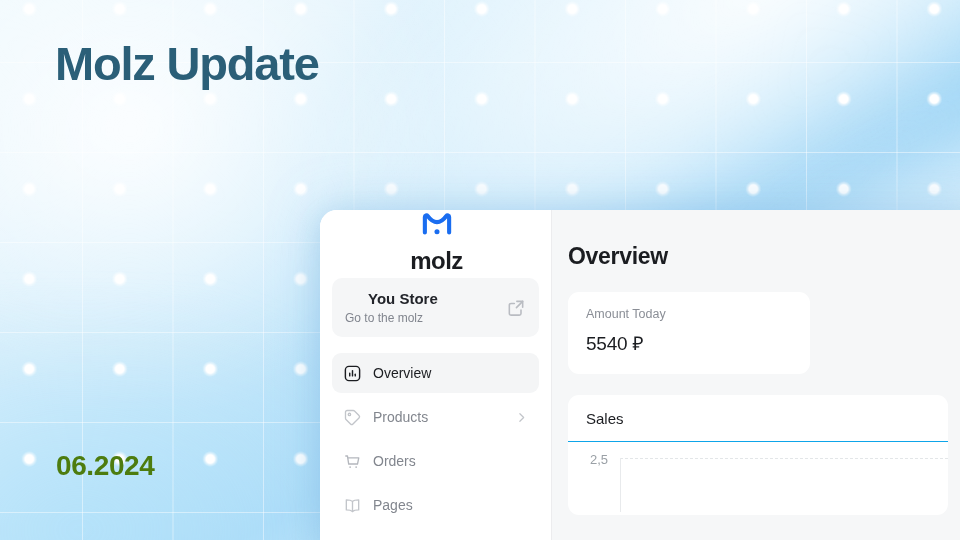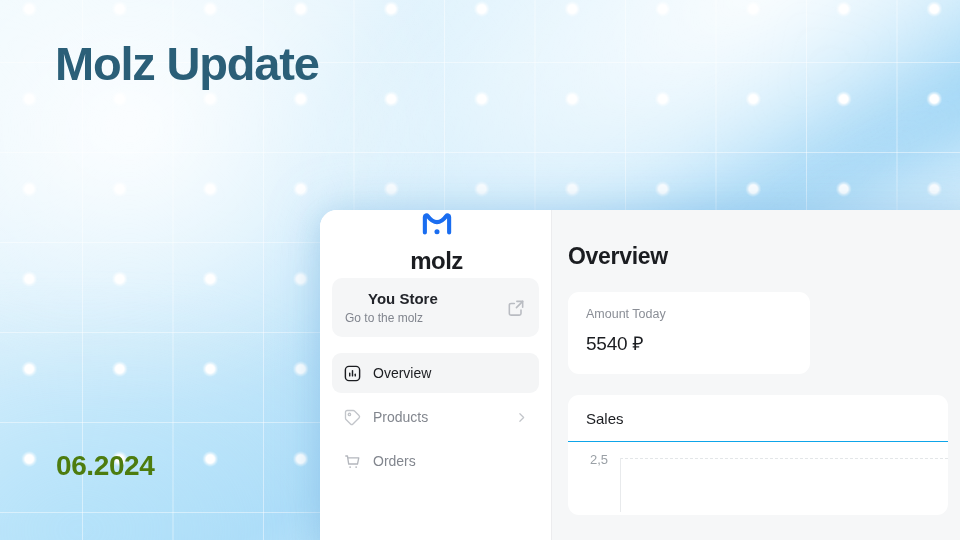--- a/index.html
+++ b/index.html
@@ -264,20 +264,27 @@
 
       <div class="nav-item">
         <svg class="nav-icon" viewBox="0 0 24 24" fill="none" stroke="#b4b7bd" stroke-width="1.7" stroke-linecap="round" stroke-linejoin="round">
           <path d="M3.5 5 H5.6 L7.2 15.2 H18.3 L19.9 7.4 H6.2"></path>
           <circle cx="9" cy="19" r="1.1" fill="#b4b7bd" stroke="none"></circle>
           <circle cx="16.6" cy="19" r="1.1" fill="#b4b7bd" stroke="none"></circle>
         </svg>
         <span class="nav-label">Orders</span>
       </div>
 
+      <div class="nav-item">
+        <svg class="nav-icon" viewBox="0 0 24 24" fill="none" stroke="#c2c5ca" stroke-width="1.7" stroke-linecap="round" stroke-linejoin="round">
+          <path d="M12 6.8 C10.4 5.3 8.3 4.8 4.2 4.8 V17.6 C8.3 17.6 10.4 18.1 12 19.6 C13.6 18.1 15.7 17.6 19.8 17.6 V4.8 C15.7 4.8 13.6 5.3 12 6.8 Z"></path>
+          <path d="M12 6.8 V19.6"></path>
+        </svg>
+        <span class="nav-label">Pages</span>
+      </div>
 
     </div>
   </div>
 
   <div class="content">
     <div class="content-title">Overview</div>
 
     <div class="stat-row">
       <div class="stat-card">
         <div class="stat-label">Amount Today</div>

